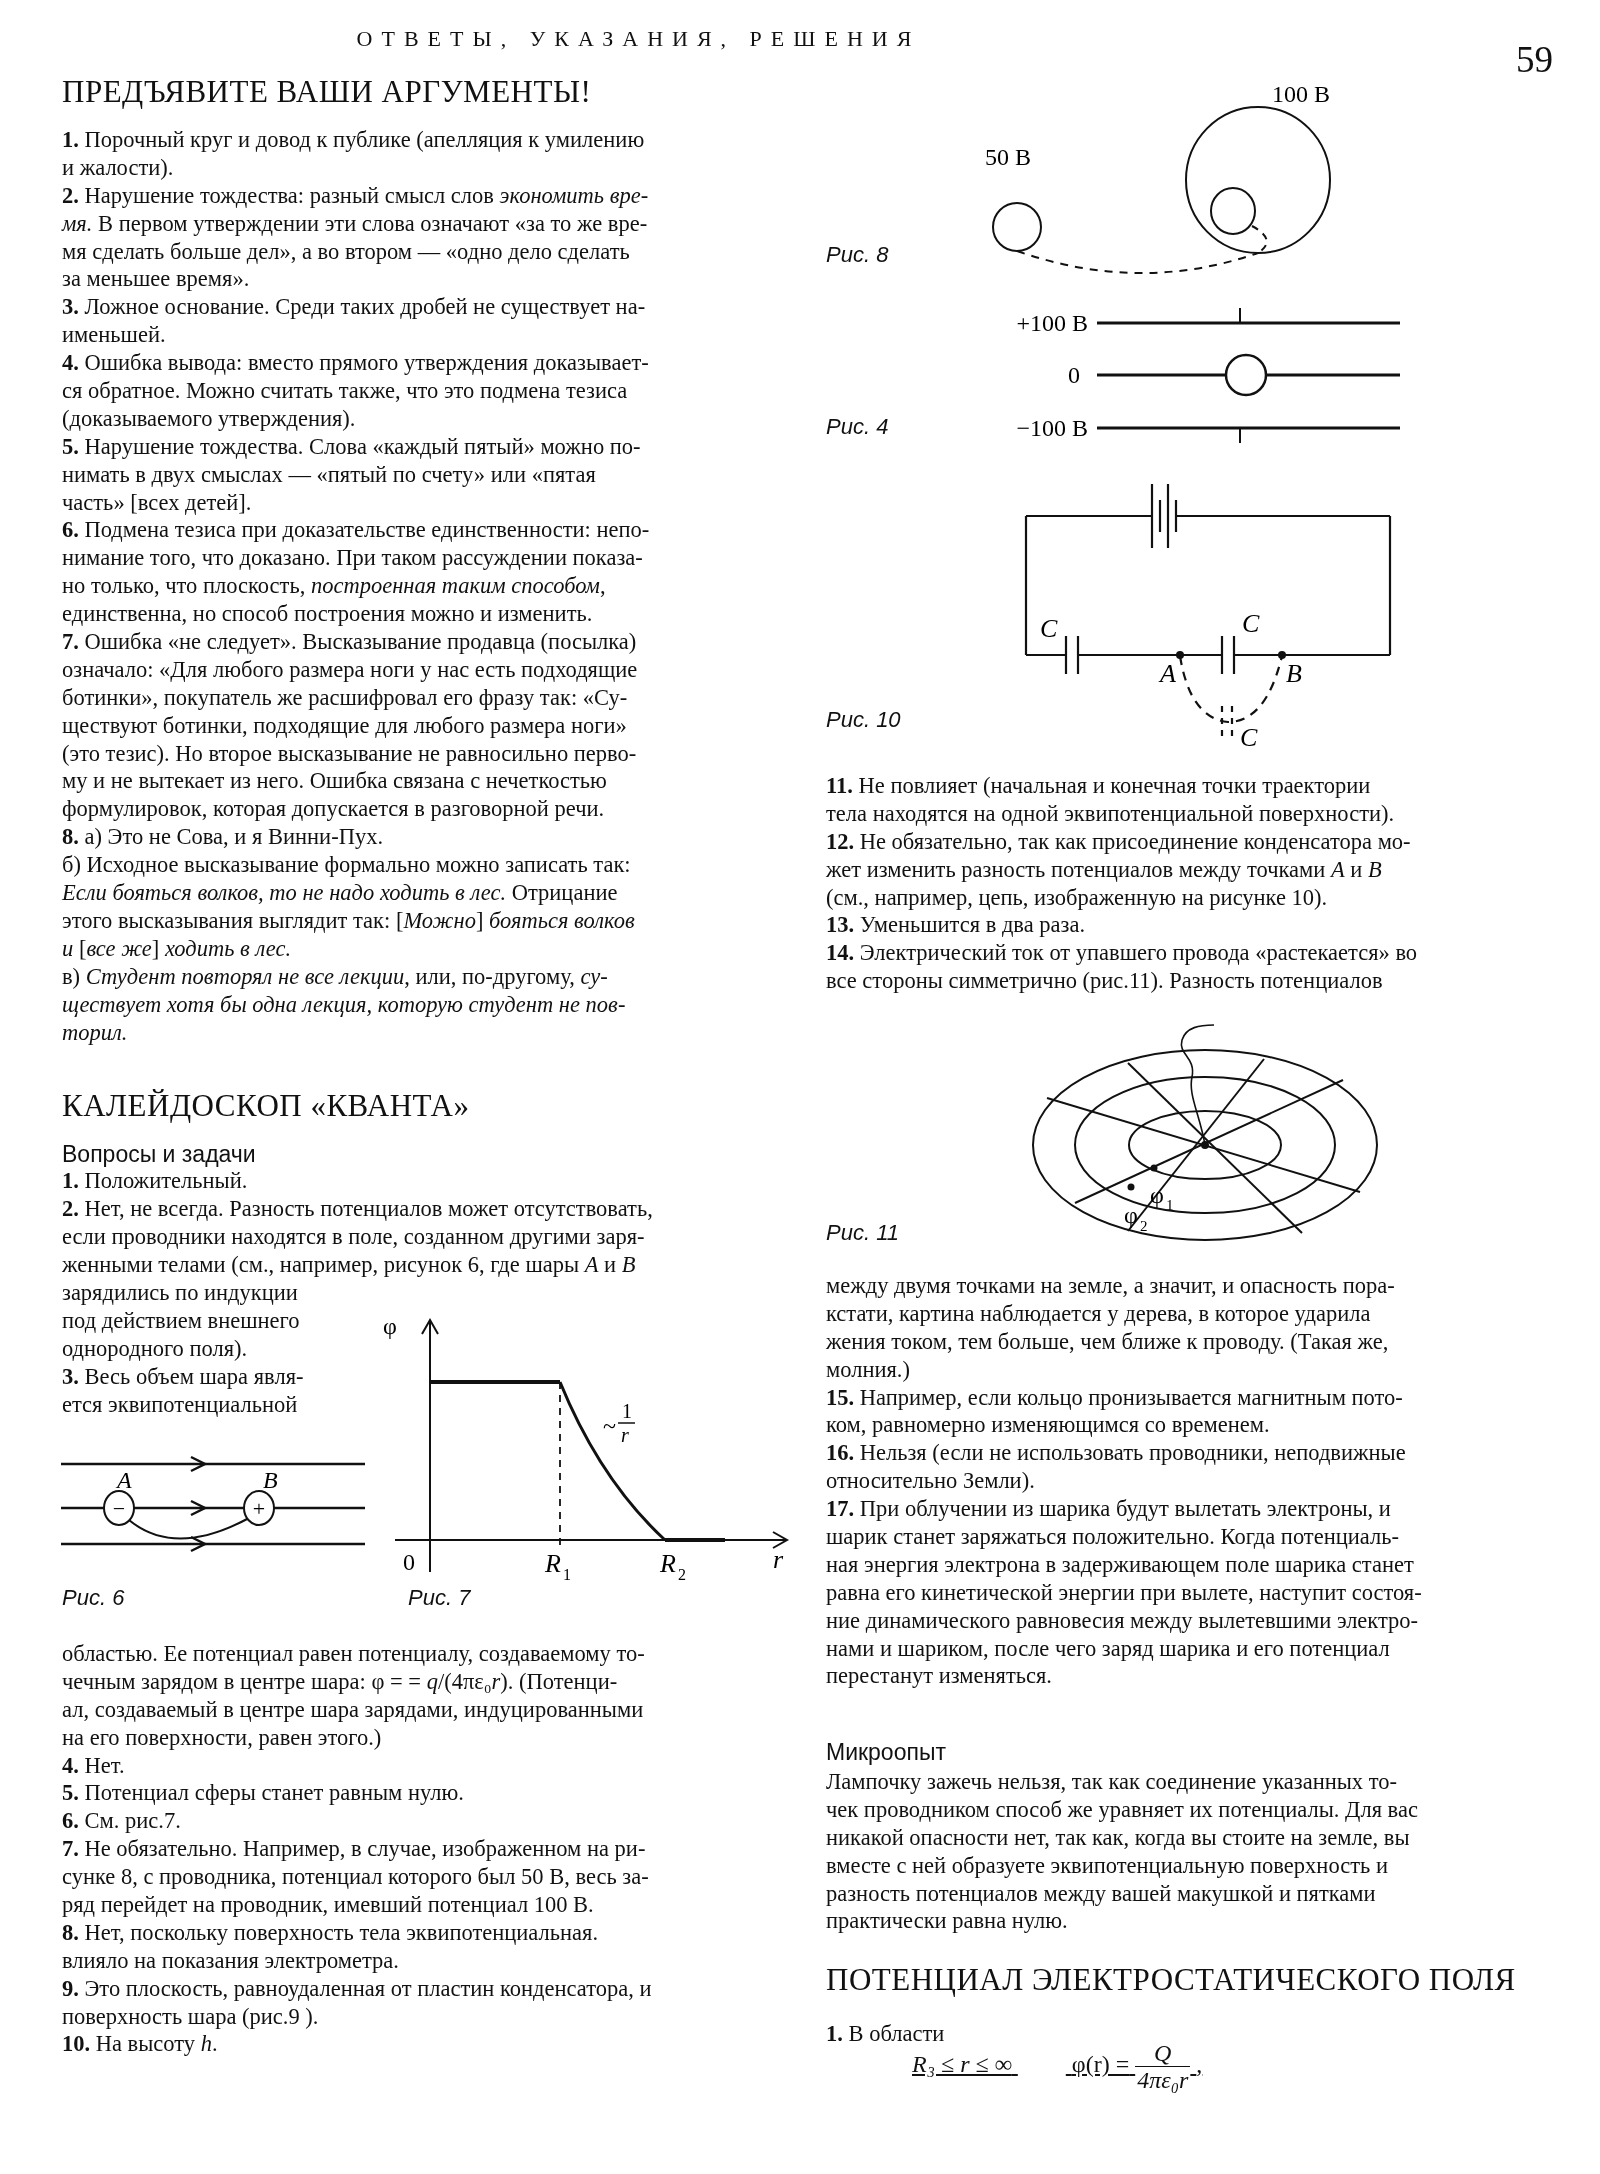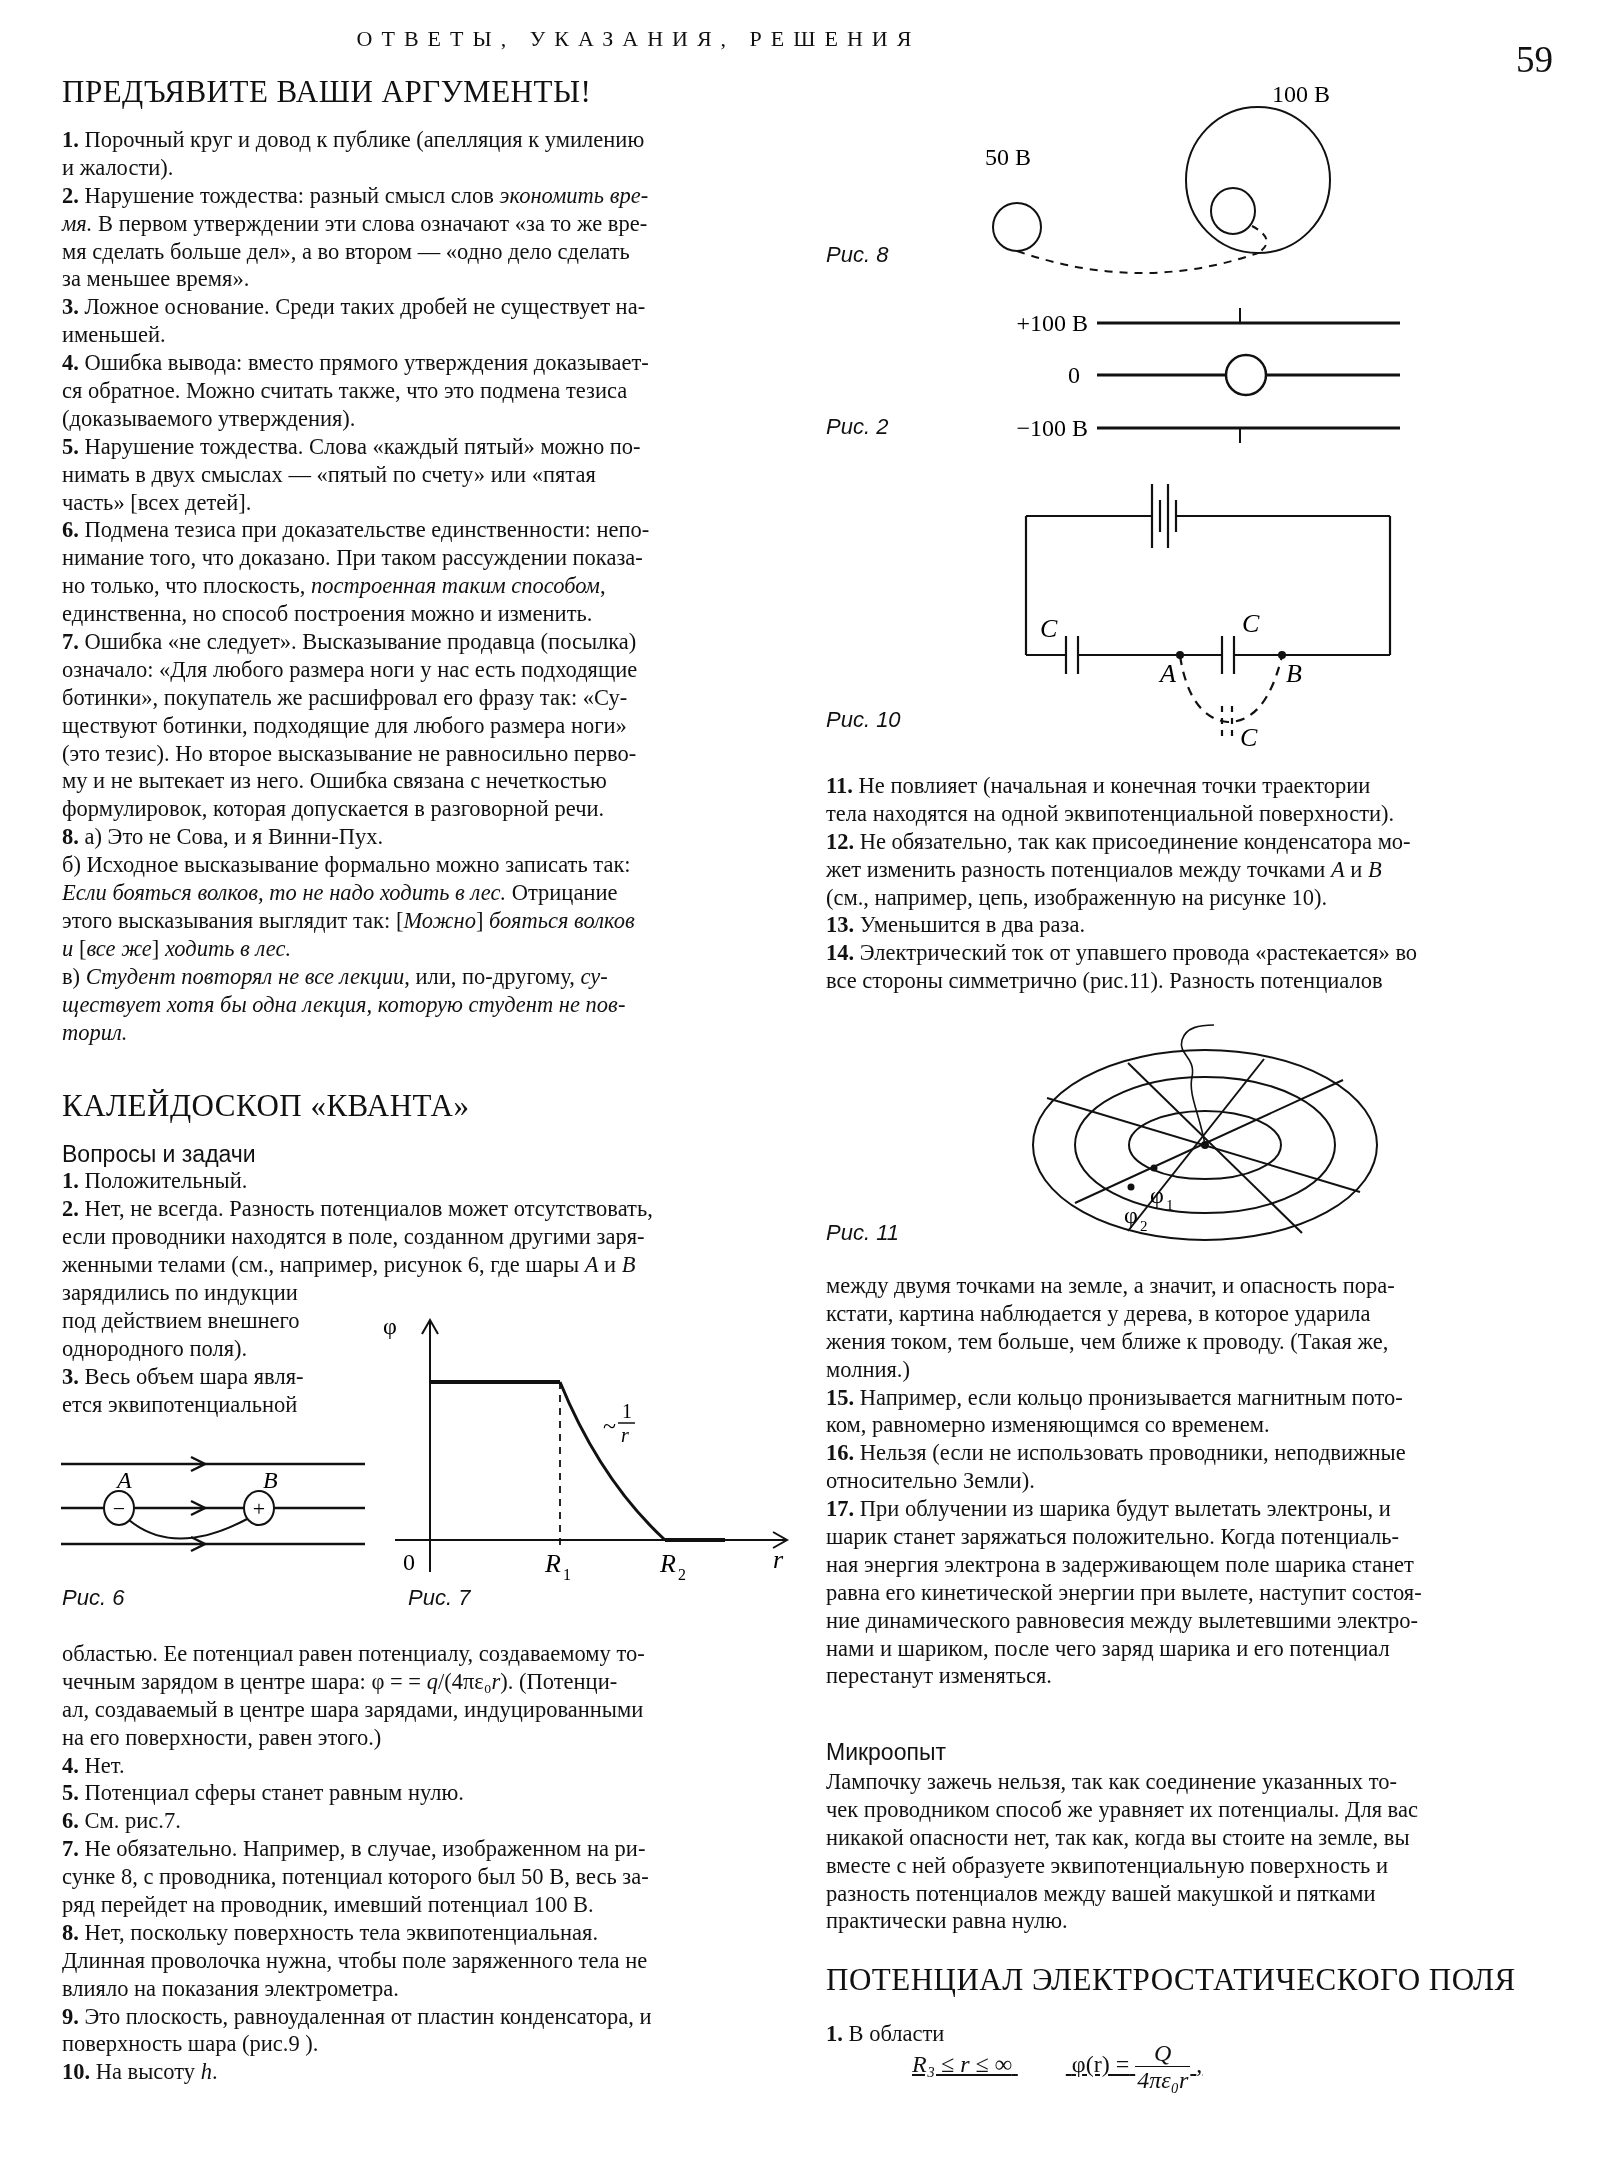--- a/index.html
+++ b/index.html
@@ -129,21 +129,20 @@
     <div class="line"><span>чечным зарядом в центре шара: φ = = </span><i>q</i><span>/(4πε₀</span><i>r</i><span>). (Потенци-</span></div>
     <div class="line"><span>ал, создаваемый в центре шара зарядами, индуцированными</span></div>
     <div class="line"><span>на его поверхности, равен этого.)</span></div>
     <div class="line"><span class="num">4. </span><span>Нет.</span></div>
     <div class="line"><span class="num">5. </span><span>Потенциал сферы станет равным нулю.</span></div>
     <div class="line"><span class="num">6. </span><span>См. рис.7.</span></div>
     <div class="line"><span class="num">7. </span><span>Не обязательно. Например, в случае, изображенном на ри-</span></div>
     <div class="line"><span>сунке 8, с проводника, потенциал которого был 50 В, весь за-</span></div>
     <div class="line"><span>ряд перейдет на проводник, имевший потенциал 100 В.</span></div>
     <div class="line"><span class="num">8. </span><span>Нет, поскольку поверхность тела эквипотенциальная.</span></div>
-    <div class="line"><span>Длинная проволочка нужна, чтобы поле заряженного тела не</span></div>
     <div class="line"><span>влияло на показания электрометра.</span></div>
     <div class="line"><span class="num">9. </span><span>Это плоскость, равноудаленная от пластин конденсатора, и</span></div>
     <div class="line"><span>поверхность шара (рис.9  ).</span></div>
     <div class="line"><span class="num">10. </span><span>На высоту </span><i>h</i><span>.</span></div>
   </div>
 
 <svg class="abs" style="left:960px;top:70px;" width="460" height="205" viewBox="0 0 460 205">
   <g stroke="#111" stroke-width="2" fill="none">
     <ellipse cx="57" cy="157" rx="24" ry="24"></ellipse>
     <ellipse cx="298" cy="110" rx="72" ry="73"></ellipse>
@@ -163,21 +162,21 @@
     <line x1="137" y1="75" x2="266" y2="75"></line>
     <line x1="306" y1="75" x2="440" y2="75"></line>
     <ellipse cx="286" cy="75" rx="20" ry="20" stroke-width="2.5"></ellipse>
     <line x1="137" y1="128" x2="440" y2="128"></line>
     <line x1="280" y1="128" x2="280" y2="143" stroke-width="2"></line>
   </g>
   <text x="128" y="31" font-size="24" text-anchor="end">+100 В</text>
   <text x="120" y="83" font-size="24" text-anchor="end">0</text>
   <text x="128" y="136" font-size="24" text-anchor="end">−100 В</text>
 </svg>
-<div class="abs cap" style="left:826px;top:414px;">Рис. 2</div>
+<div class="abs cap" style="left:826px;top:414px;">Рис. 4</div>
 
 <svg class="abs" style="left:1010px;top:470px;" width="400" height="280" viewBox="0 0 400 280">
   <g stroke="#111" stroke-width="2.2" fill="none">
     <line x1="16" y1="46" x2="142" y2="46"></line>
     <line x1="166" y1="46" x2="380" y2="46"></line>
     <line x1="16" y1="46" x2="16" y2="185"></line>
     <line x1="380" y1="46" x2="380" y2="185"></line>
     <line x1="142" y1="14" x2="142" y2="78"></line>
     <line x1="150" y1="30" x2="150" y2="62"></line>
     <line x1="158" y1="14" x2="158" y2="78"></line>

